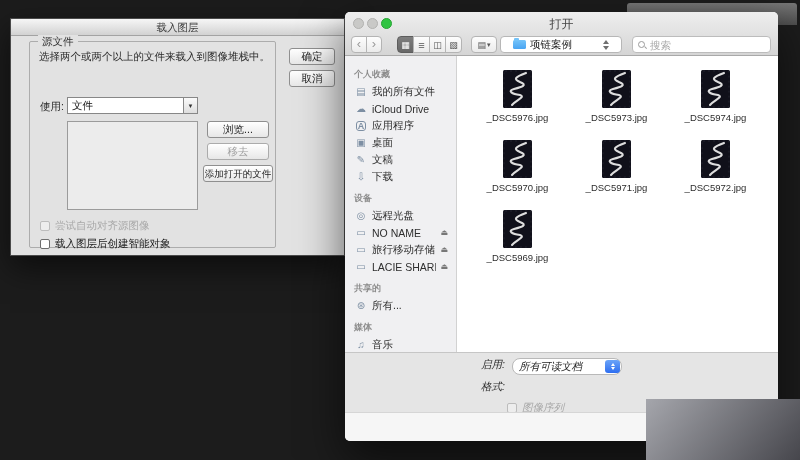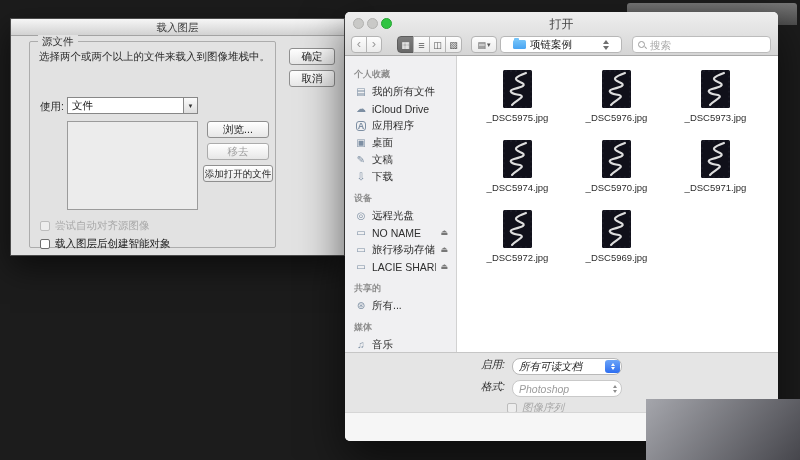--- a/index.html
+++ b/index.html
@@ -255,28 +255,20 @@
             <span class="sb-label">音乐</span>
           </div>
         </div>
       <div class="files" id="files">
           <div class="file-cell">
             <div class="thumb"><svg viewBox="0 0 29 38" width="29" height="38">
                 <rect width="29" height="38" rx="1.5" fill="#10101a"></rect>
                 <rect x="1" y="1" width="27" height="36" rx="1" fill="none" stroke="#23232f" stroke-width="1" stroke-dasharray="2 3"></rect>
                 <path d="M23 3 C12 7 10 9 17 12 C25 15 19 17 11 19 C4 21 9 24 17 25 C23 27 13 30 9 35" fill="none" stroke="#dedede" stroke-width="2.1" stroke-linecap="round"></path>
               </svg></div>
-            <div class="fname">_DSC5975.jpg</div>
-          </div>
-          <div class="file-cell">
-            <div class="thumb"><svg viewBox="0 0 29 38" width="29" height="38">
-                <rect width="29" height="38" rx="1.5" fill="#10101a"></rect>
-                <rect x="1" y="1" width="27" height="36" rx="1" fill="none" stroke="#23232f" stroke-width="1" stroke-dasharray="2 3"></rect>
-                <path d="M23 3 C12 7 10 9 17 12 C25 15 19 17 11 19 C4 21 9 24 17 25 C23 27 13 30 9 35" fill="none" stroke="#dedede" stroke-width="2.1" stroke-linecap="round"></path>
-              </svg></div>
             <div class="fname">_DSC5976.jpg</div>
           </div>
           <div class="file-cell">
             <div class="thumb"><svg viewBox="0 0 29 38" width="29" height="38">
                 <rect width="29" height="38" rx="1.5" fill="#10101a"></rect>
                 <rect x="1" y="1" width="27" height="36" rx="1" fill="none" stroke="#23232f" stroke-width="1" stroke-dasharray="2 3"></rect>
                 <path d="M23 3 C12 7 10 9 17 12 C25 15 19 17 11 19 C4 21 9 24 17 25 C23 27 13 30 9 35" fill="none" stroke="#dedede" stroke-width="2.1" stroke-linecap="round"></path>
               </svg></div>
             <div class="fname">_DSC5973.jpg</div>
           </div>
@@ -326,27 +318,20 @@
     <div class="footer">
       <span class="f-label row1">启用:</span>
       <div class="popup row1">
         <span>所有可读文档</span>
         <span class="stepper-blue">
             <span class="tri-up"></span>
             <span class="tri-dn"></span>
           </span>
       </div>
       <span class="f-label row2">格式:</span>
-      <div class="popup gray row2">
-        <span>Photoshop</span>
-        <span class="stepper">
-            <span class="tri-up"></span>
-            <span class="tri-dn"></span>
-          </span>
-      </div>
       <div class="cb cb-seq disabled">
         <span class="box"></span>
         <span>图像序列</span>
       </div>
     </div>
     <div class="bottomstrip"></div>
   </div>
 
   <div class="gray-overlay"></div>
 </div>

